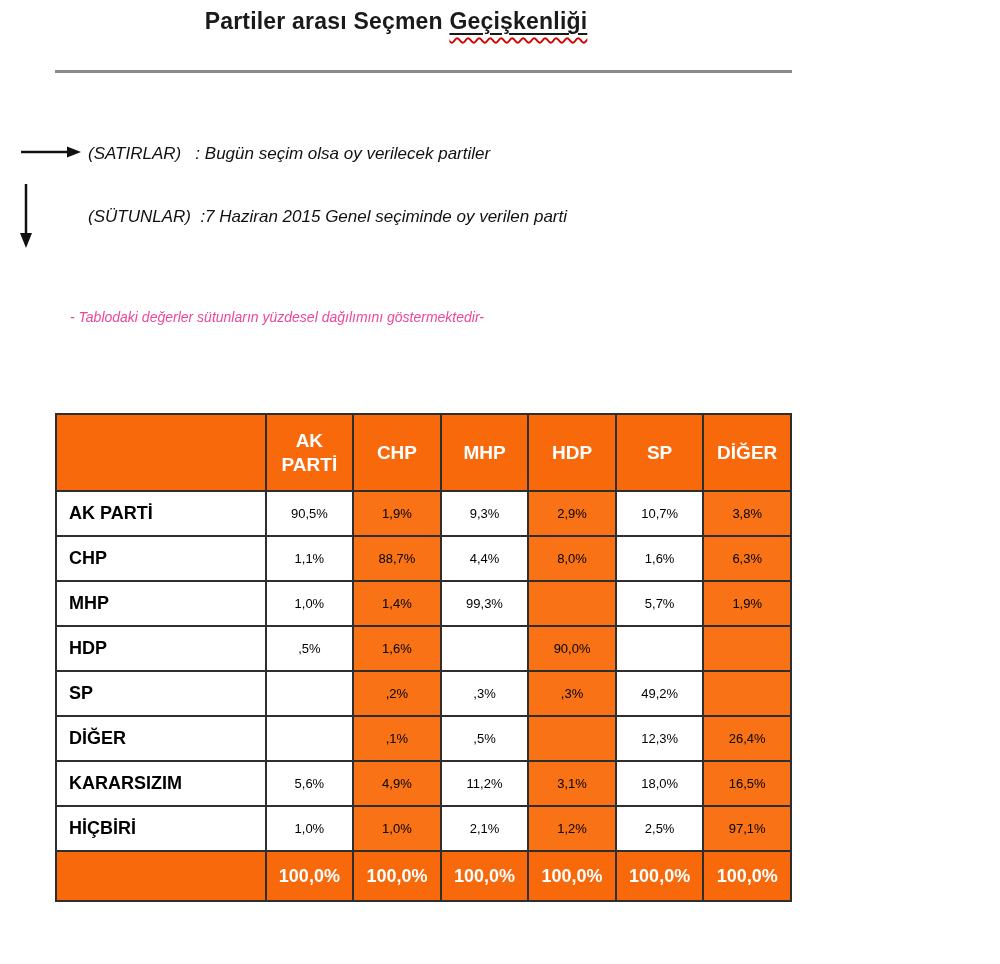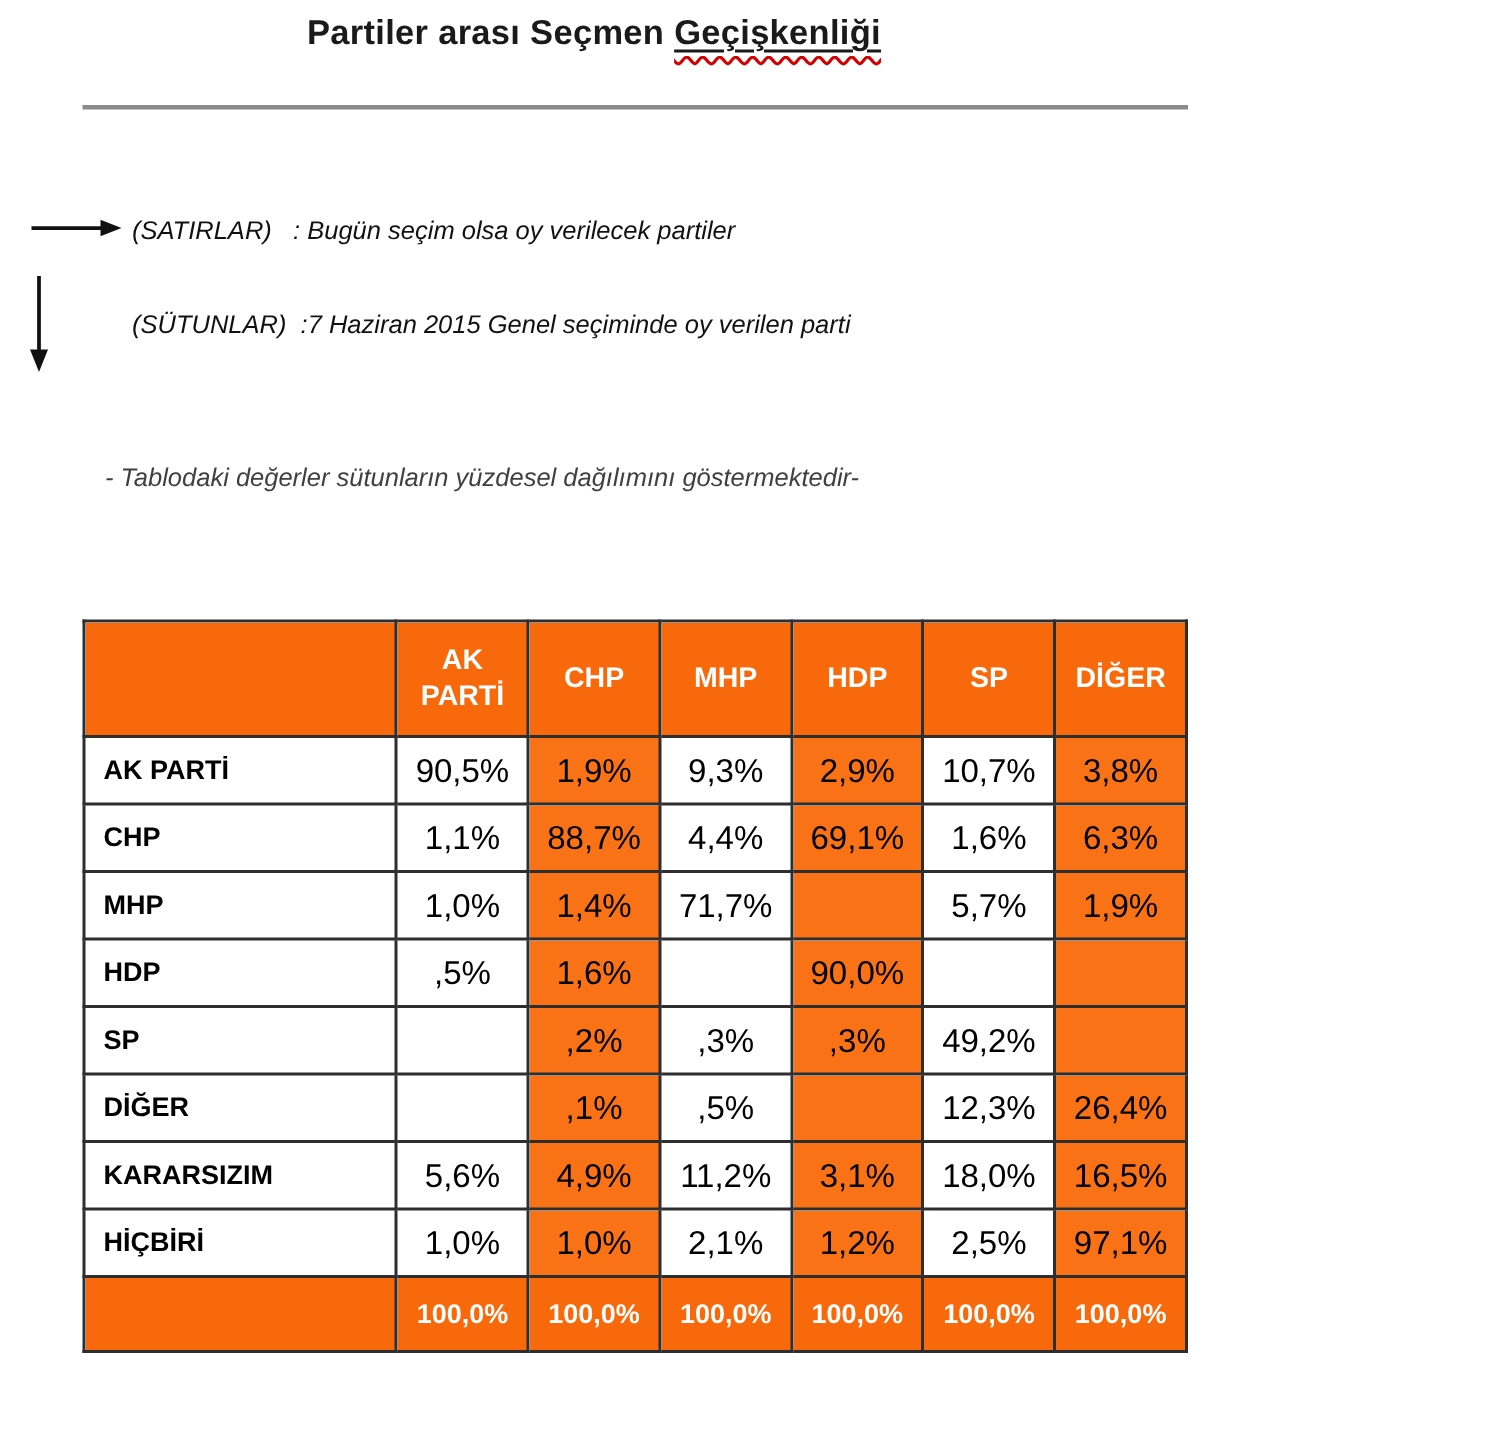--- a/index.html
+++ b/index.html
@@ -47,22 +47,22 @@
     color: #111;
     white-space: pre;
     text-align: right;
   }
   #legend-rows-text { left: 88px; top: 144px; }
   #legend-cols-text { left: 88px; top: 207px; }
   .note-text {
     position: absolute;
     left: 70px; top: 309px;
     font-style: italic;
-    font-size: 17px;
-    color: #404040;
+    font-size: 14px;
+    color: #ec4899;
     white-space: pre;
   }
   .arrow-right { position: absolute; left: 20px; top: 144px; }
   .arrow-down  { position: absolute; left: 17px; top: 183px; }
 
   table.xtable {
     position: absolute;
     left: 55px; top: 413px;
     border-collapse: collapse;
     table-layout: fixed;
@@ -88,21 +88,21 @@
     background: #fff;
     text-align: left;
     padding-left: 12px;
     font-size: 18px;
     font-weight: bold;
     color: #000;
   }
   .xtable tbody td {
     background: #fff;
     text-align: center;
-    font-size: 22px;
+    font-size: 13px;
     color: #000;
   }
   .xtable td.shaded { background: #f97316; }
   .xtable tr.total-row { height: 50px; }
   .xtable tr.total-row th,
   .xtable tr.total-row td {
     background: #f8690b;
     color: #fff;
     font-weight: bold;
     font-size: 18px;
@@ -162,29 +162,29 @@
           <td>9,3%</td>
           <td class="shaded">2,9%</td>
           <td>10,7%</td>
           <td class="shaded">3,8%</td>
         </tr>
         <tr>
           <th>CHP</th>
           <td>1,1%</td>
           <td class="shaded">88,7%</td>
           <td>4,4%</td>
-          <td class="shaded">69,1%</td>
+          <td class="shaded">8,0%</td>
           <td>1,6%</td>
           <td class="shaded">6,3%</td>
         </tr>
         <tr>
           <th>MHP</th>
           <td>1,0%</td>
           <td class="shaded">1,4%</td>
-          <td>71,7%</td>
+          <td>99,3%</td>
           <td class="shaded"></td>
           <td>5,7%</td>
           <td class="shaded">1,9%</td>
         </tr>
         <tr>
           <th>HDP</th>
           <td>,5%</td>
           <td class="shaded">1,6%</td>
           <td></td>
           <td class="shaded">90,0%</td>

